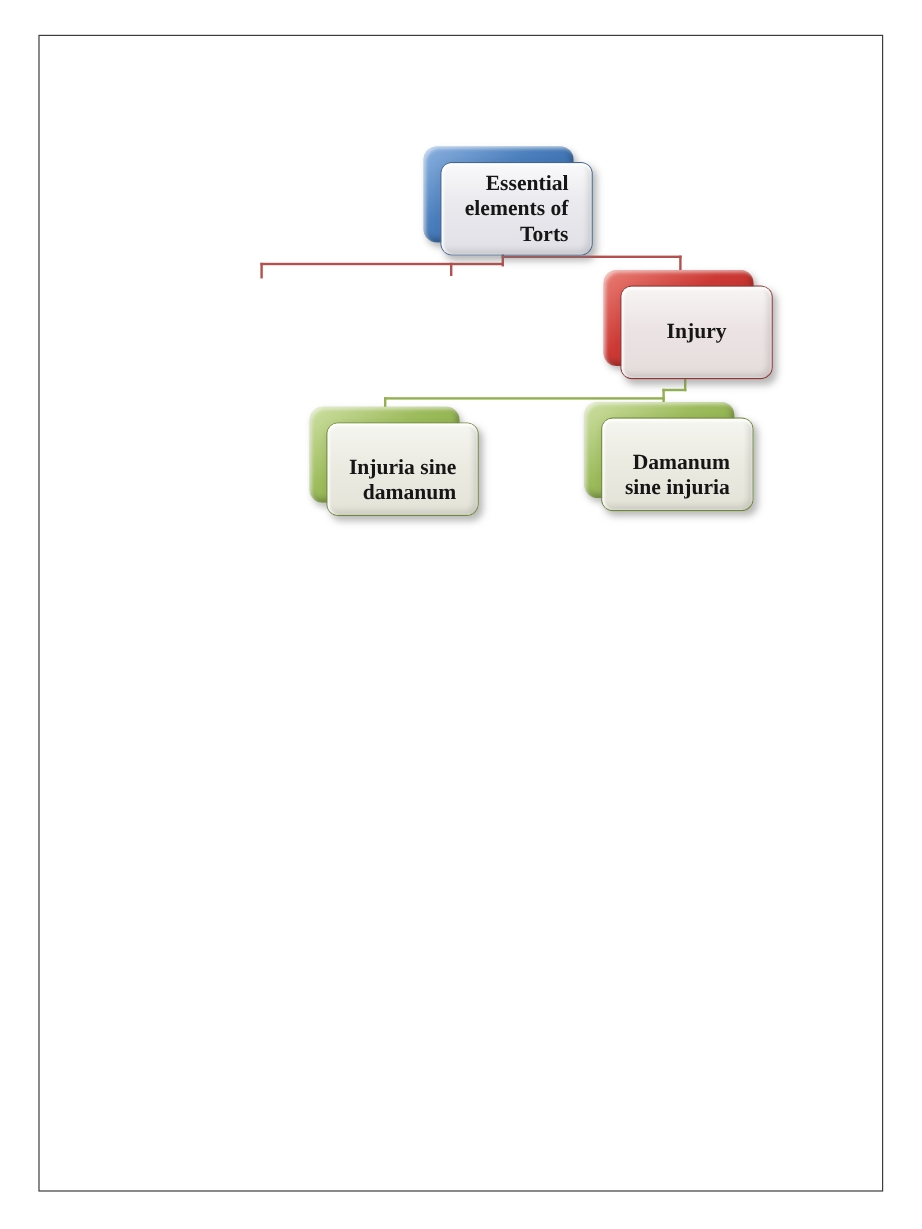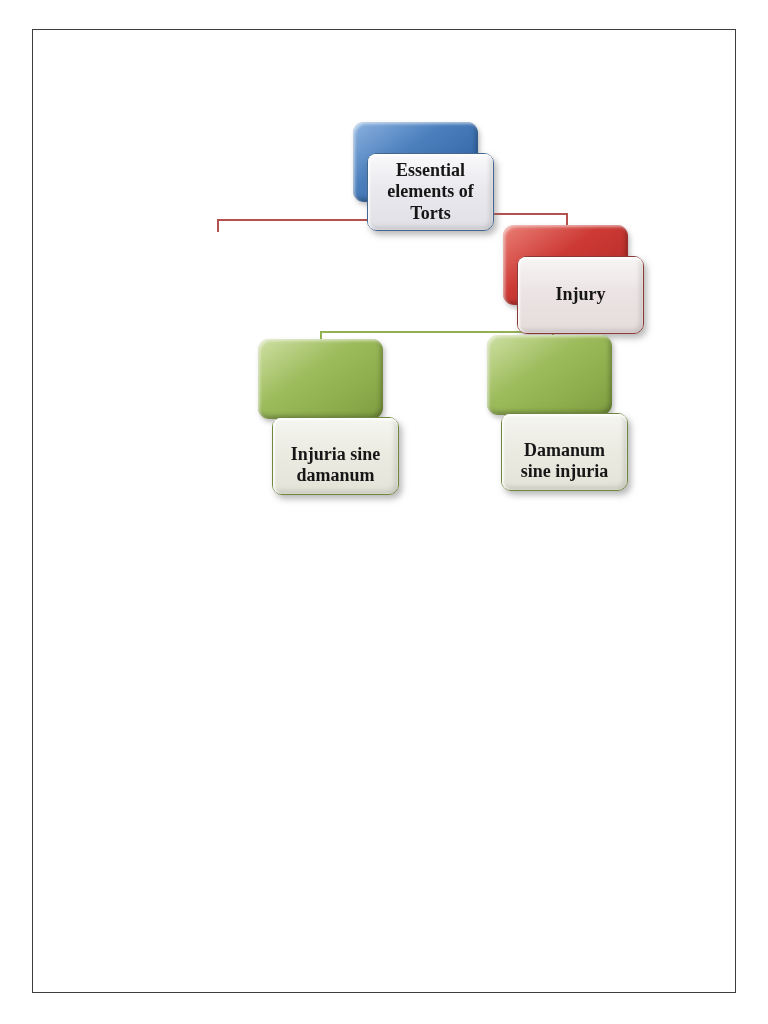--- a/index.html
+++ b/index.html
@@ -70,46 +70,46 @@
     border-radius: 11px;
     box-shadow: inset 2px 2px 3px rgba(255,255,255,.55),
                 inset -2px -3px 5px rgba(0,0,0,.28);
   }
   .blue  .back { background: linear-gradient(145deg, #8cb2e0 0%, #4a7ebc 40%, #3569a8 75%, #2b5b97 100%); }
   .red   .back { background: linear-gradient(145deg, #ea8077 0%, #cd3a35 42%, #bb2f2b 75%, #9c2b27 100%); }
   .green .back { background: linear-gradient(145deg, #cfe0a4 0%, #9cbb5b 42%, #8cab4b 75%, #7d9c40 100%); }
 
   .front {
     position: absolute;
-    left: 14px; top: 31px;
+    left: 14px; top: 13px;
     width: 127px;
     height: 78px;
     box-sizing: border-box;
     border-radius: 10px;
     border: 1.5px solid #666;
     display: flex;
     align-items: center;
     justify-content: center;
-    text-align: center;
+    text-align: right;
     padding: 0 4px;
     box-shadow: 3px 4px 6px rgba(115,115,115,.5);
   }
   .front::before {
     content: "";
     position: absolute;
     inset: 0;
     border-radius: 8px;
     box-shadow: inset 0 2px 2px rgba(255,255,255,.95),
                 inset 2px 0 2px rgba(255,255,255,.8),
                 inset -3px -3px 5px rgba(0,0,0,.13);
   }
   .blue  .front { border-color: #44678f; background: linear-gradient(to bottom, #fafafb 0%, #e9e9ee 45%, #e0e0e6 100%); }
   .red   .front { border-color: #8c3836; background: linear-gradient(to bottom, #f8f5f5 0%, #ece4e4 45%, #e5dcdc 100%); }
   .green .front { border-color: #6f873c; background: linear-gradient(to bottom, #f6f6f1 0%, #ebebe2 45%, #e3e3d8 100%); }
-  .green .front { padding-top: 18px; margin-top: 47px; }
+  .green .front { padding-top: 18px; }
 
   .label {
     position: relative;
     font-weight: bold;
     font-size: 18px;
     line-height: 1.17;
     color: #161616;
     white-space: pre-line;
   }
 

